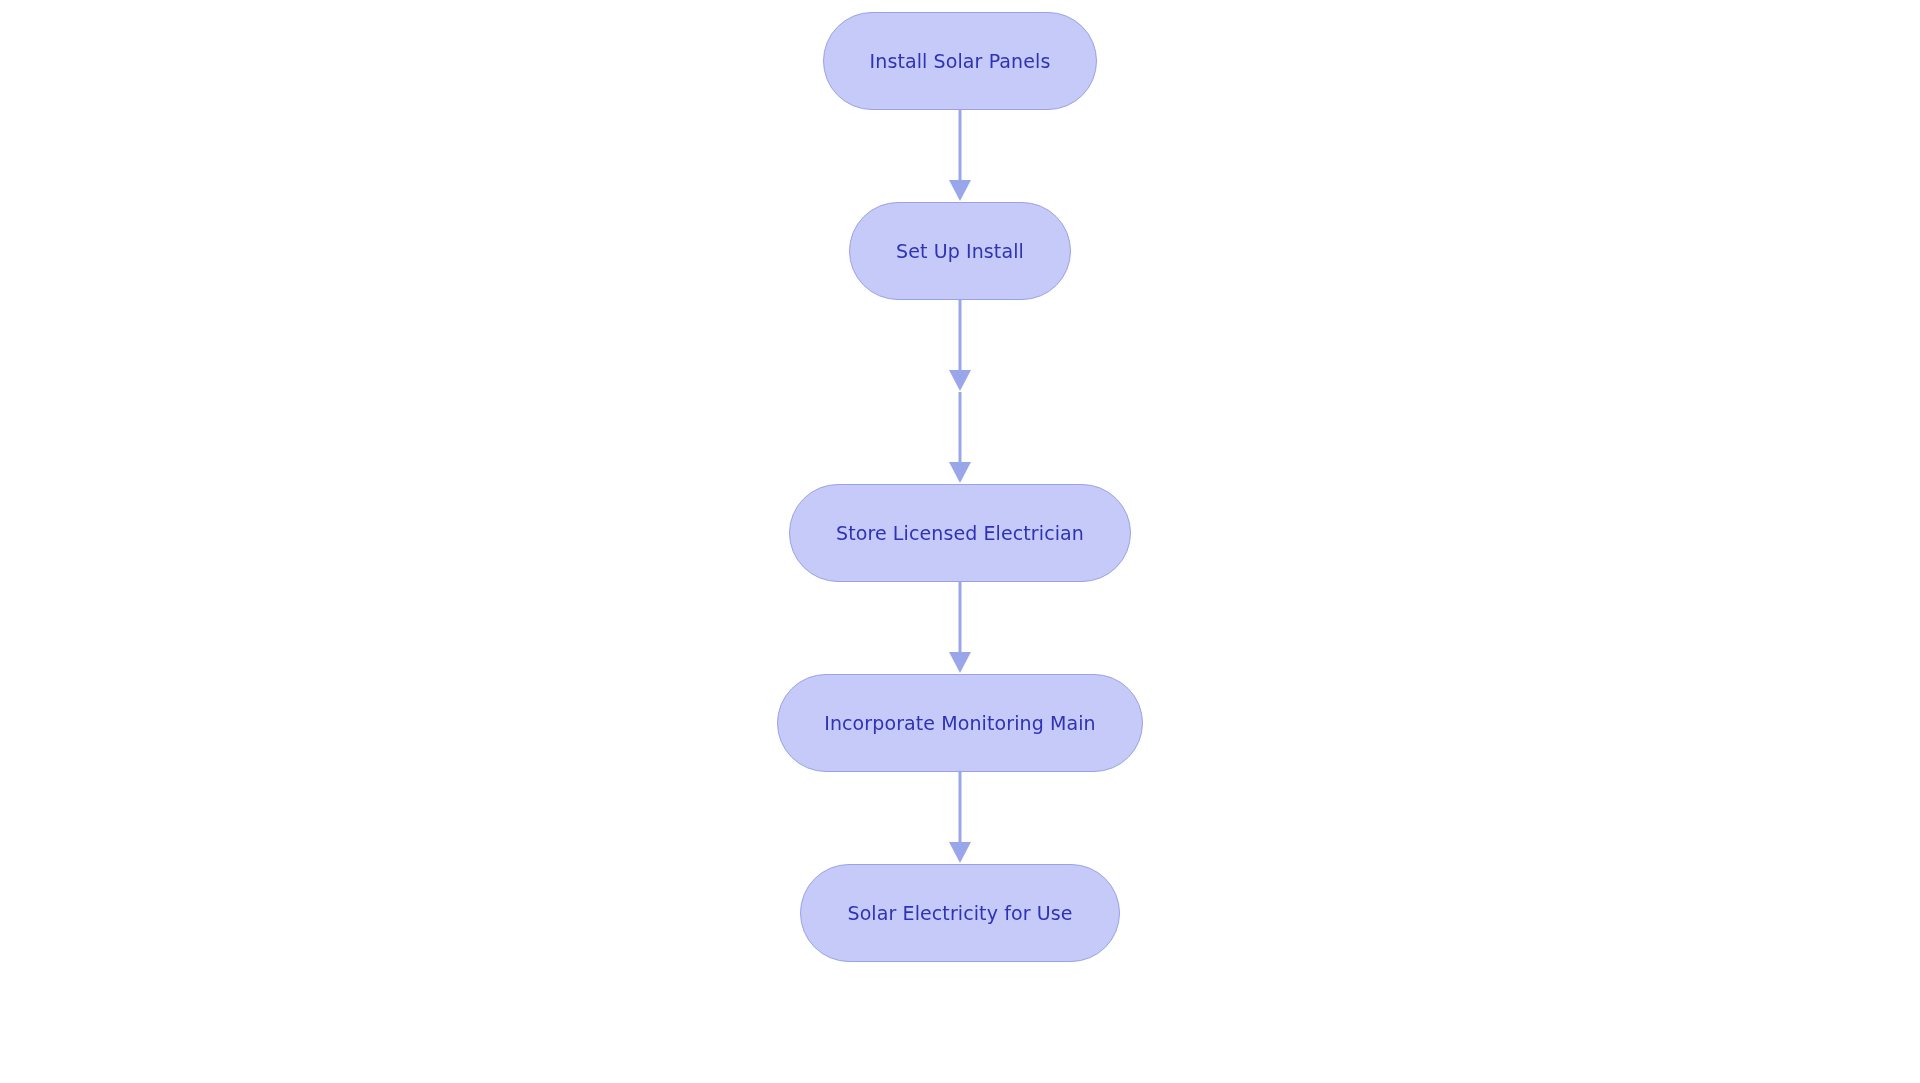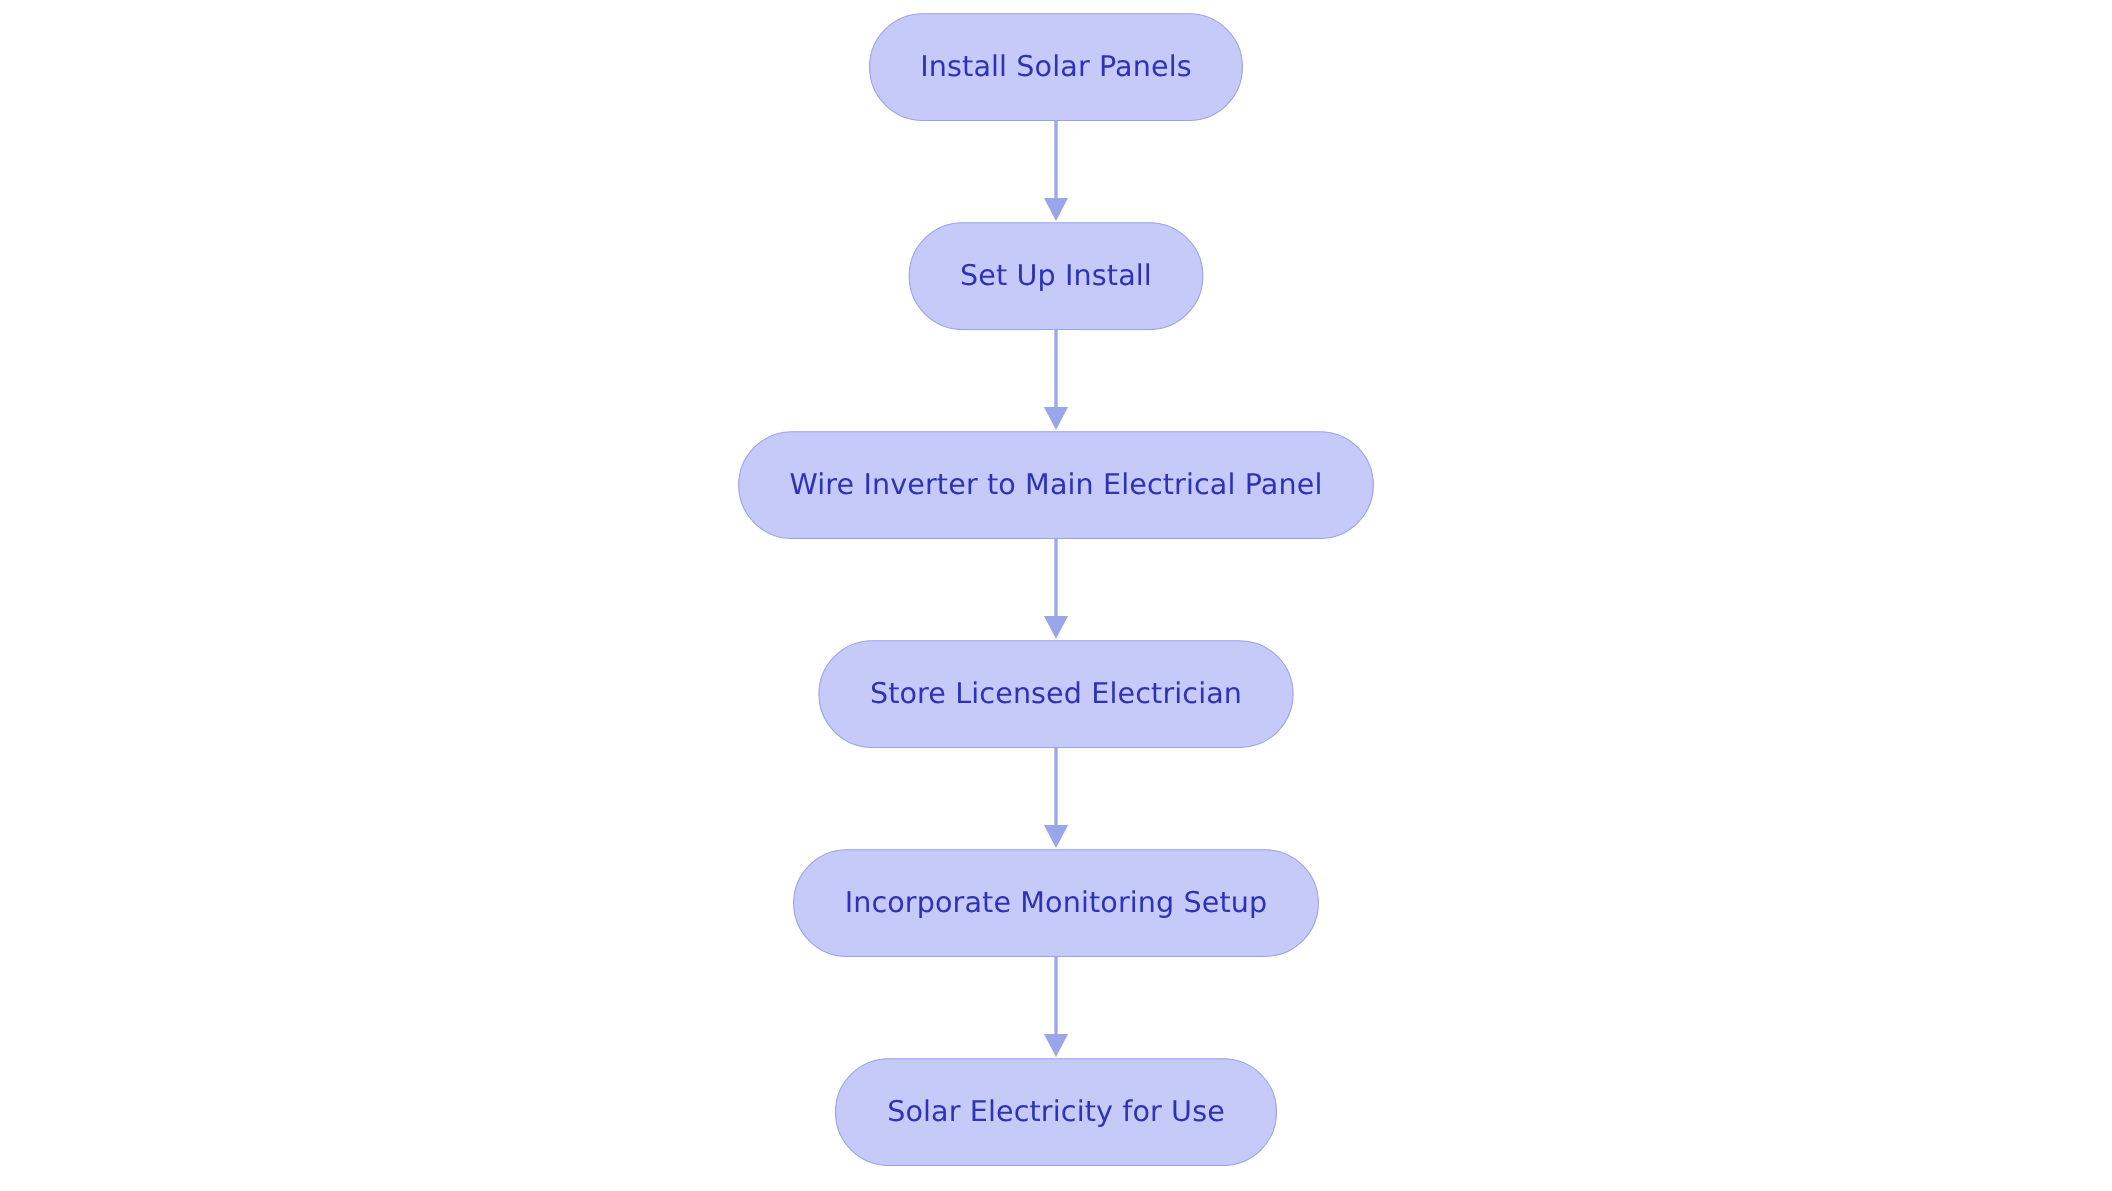--- a/index.html
+++ b/index.html
@@ -44,21 +44,21 @@
     border: 1.6px solid #9aa2e3;
     display: flex;
     align-items: center;
     justify-content: center;
     padding: 0 46px;
     white-space: nowrap;
   }
 
   .flow-node-label {
     color: #2f32b4;
-    font-size: 26px;
+    font-size: 19px;
     font-weight: 400;
     letter-spacing: 0.1px;
     line-height: 1;
     font-family: "DejaVu Sans", "Liberation Sans", sans-serif;
   }
 
   .flow-connector {
     position: relative;
     width: 24px;
     height: 92px;
@@ -89,44 +89,41 @@
       <span class="flow-node-label">Set Up Install</span>
     </div>
 
     <div class="flow-connector">
       <svg width="24" height="92" viewBox="0 0 24 92" xmlns="http://www.w3.org/2000/svg">
         <line x1="12" y1="0" x2="12" y2="74" stroke="#9aa6ea" stroke-width="3"></line>
         <polygon points="1,70 23,70 12,91" fill="#9aa6ea"></polygon>
       </svg>
     </div>
 
-    <div class="flow-node">
-      <span class="flow-node-label">Wire Inverter to Main Electrical Panel</span>
-    </div>
 
     <div class="flow-connector">
       <svg width="24" height="92" viewBox="0 0 24 92" xmlns="http://www.w3.org/2000/svg">
         <line x1="12" y1="0" x2="12" y2="74" stroke="#9aa6ea" stroke-width="3"></line>
         <polygon points="1,70 23,70 12,91" fill="#9aa6ea"></polygon>
       </svg>
     </div>
 
     <div class="flow-node">
       <span class="flow-node-label">Store Licensed Electrician</span>
     </div>
 
     <div class="flow-connector">
       <svg width="24" height="92" viewBox="0 0 24 92" xmlns="http://www.w3.org/2000/svg">
         <line x1="12" y1="0" x2="12" y2="74" stroke="#9aa6ea" stroke-width="3"></line>
         <polygon points="1,70 23,70 12,91" fill="#9aa6ea"></polygon>
       </svg>
     </div>
 
     <div class="flow-node">
-      <span class="flow-node-label">Incorporate Monitoring Setup</span>
+      <span class="flow-node-label">Incorporate Monitoring Main</span>
     </div>
 
     <div class="flow-connector">
       <svg width="24" height="92" viewBox="0 0 24 92" xmlns="http://www.w3.org/2000/svg">
         <line x1="12" y1="0" x2="12" y2="74" stroke="#9aa6ea" stroke-width="3"></line>
         <polygon points="1,70 23,70 12,91" fill="#9aa6ea"></polygon>
       </svg>
     </div>
 
     <div class="flow-node">

